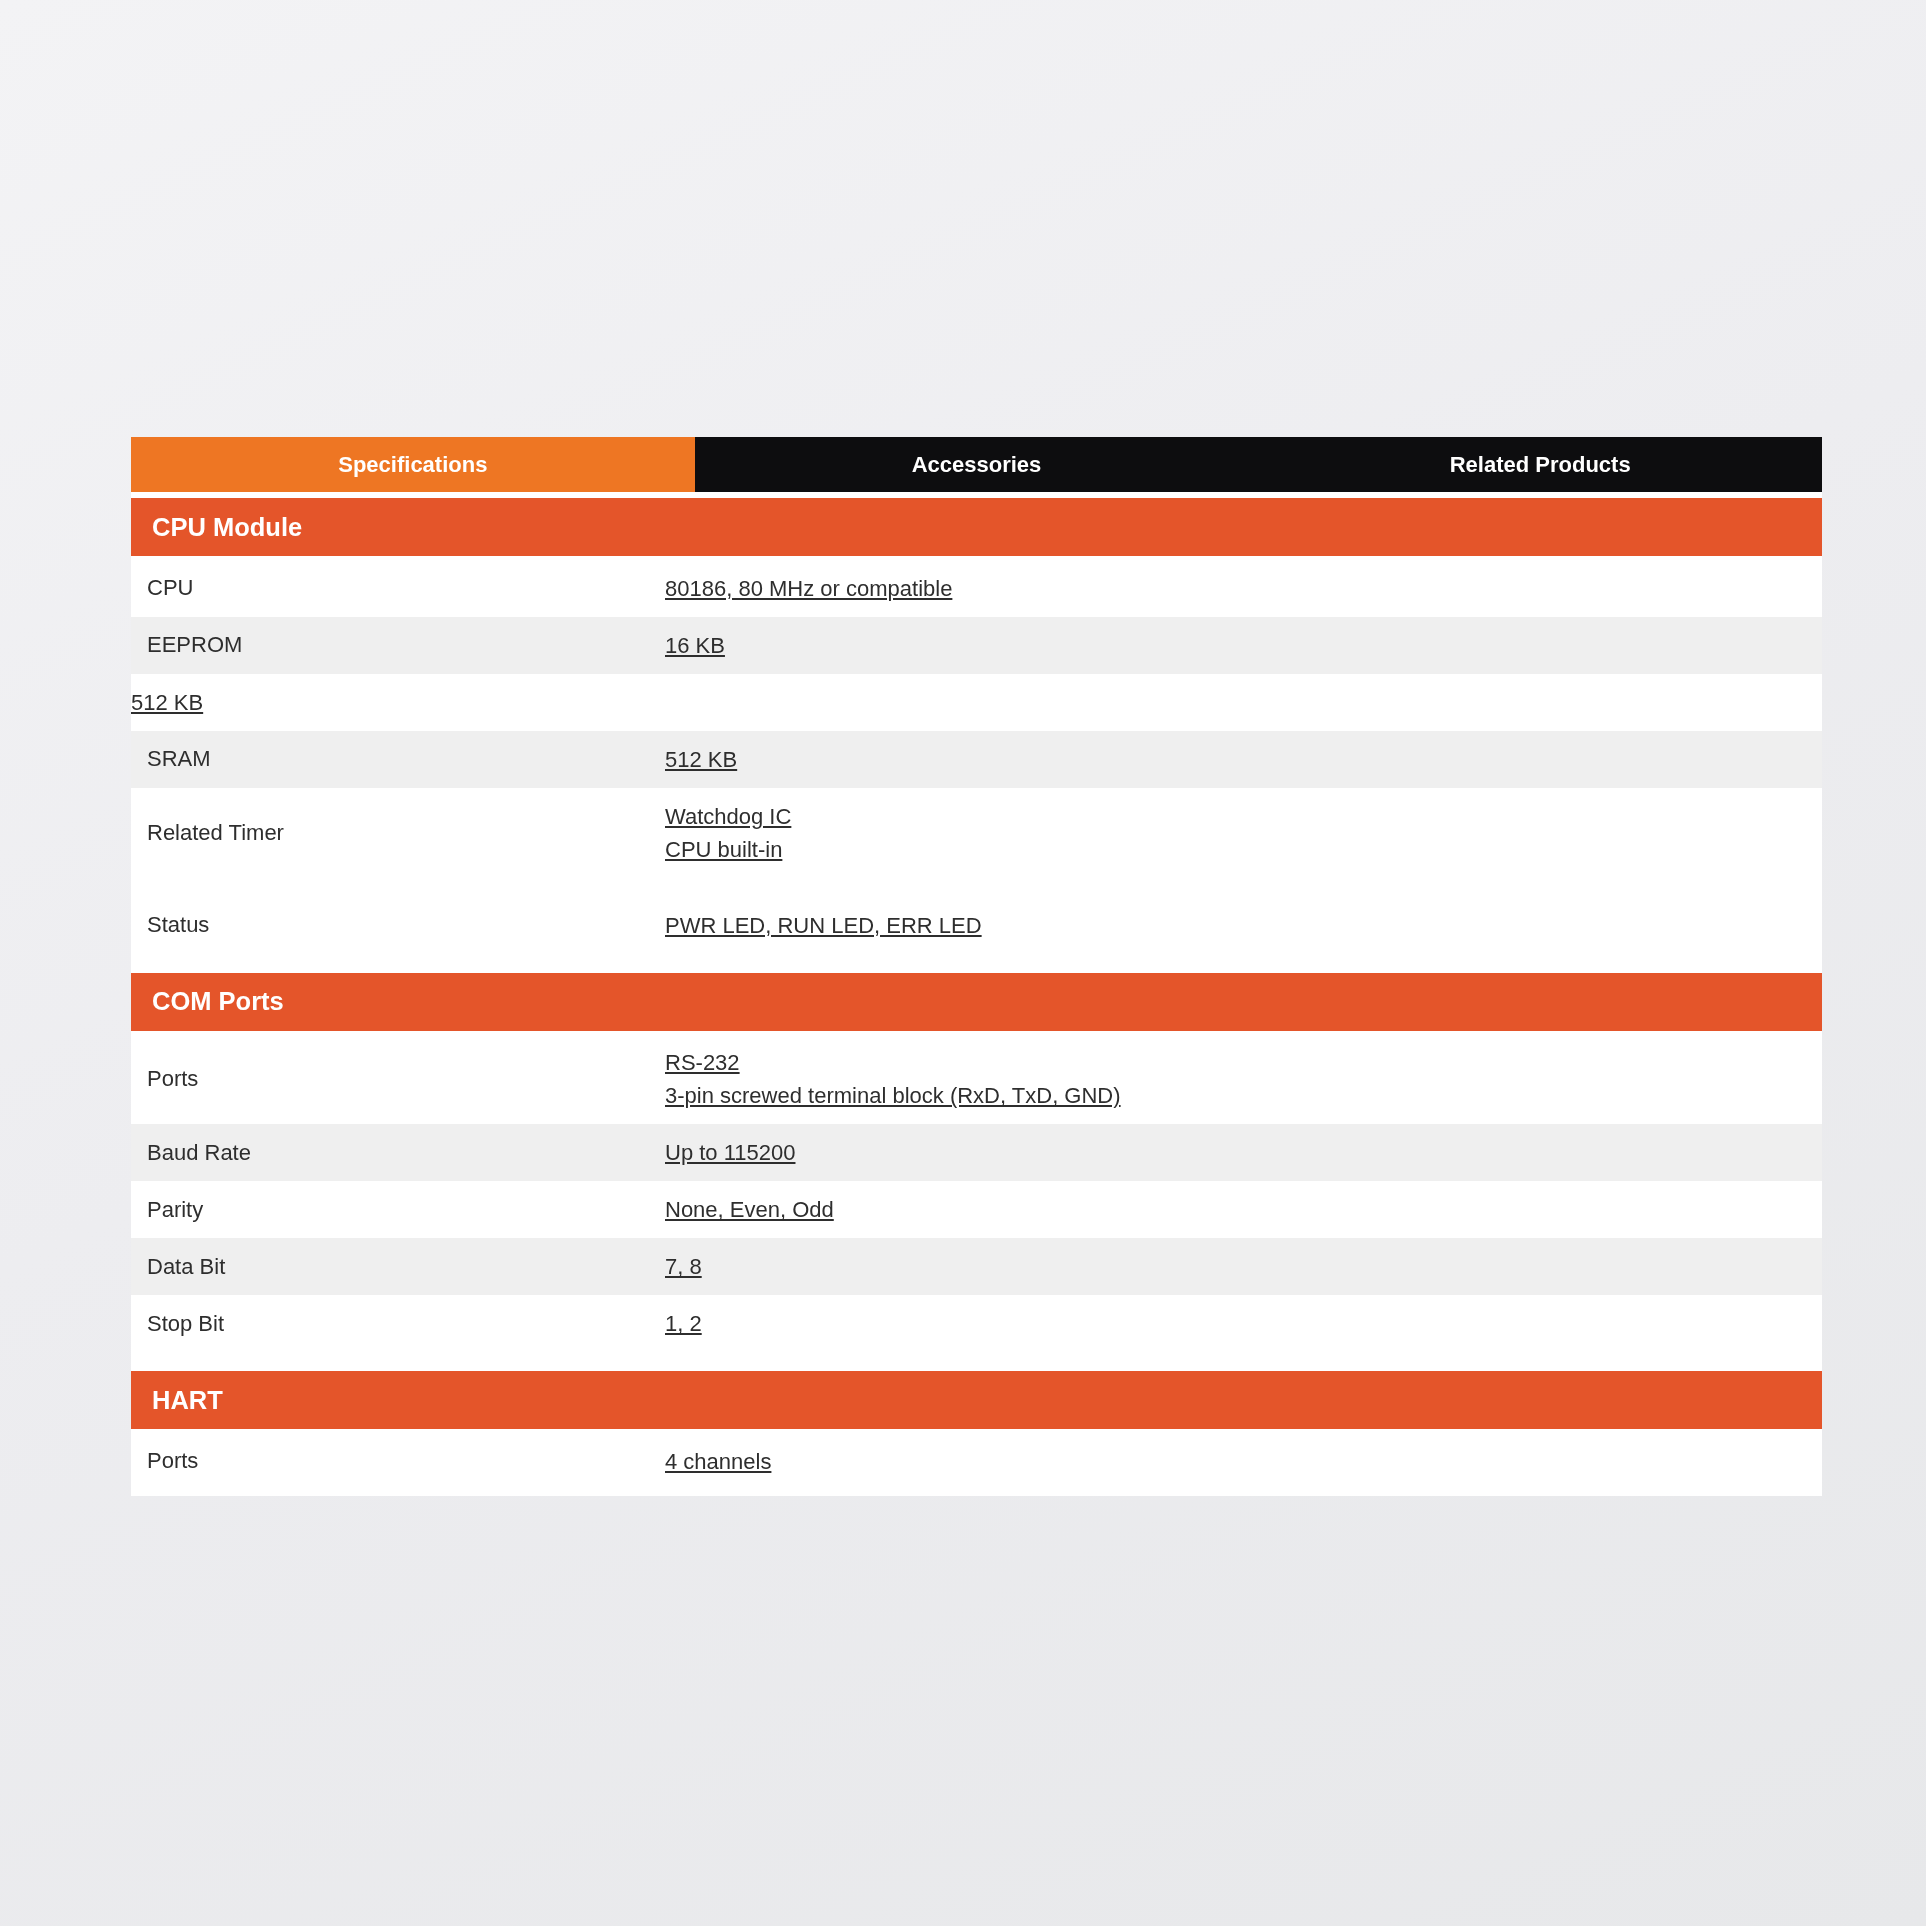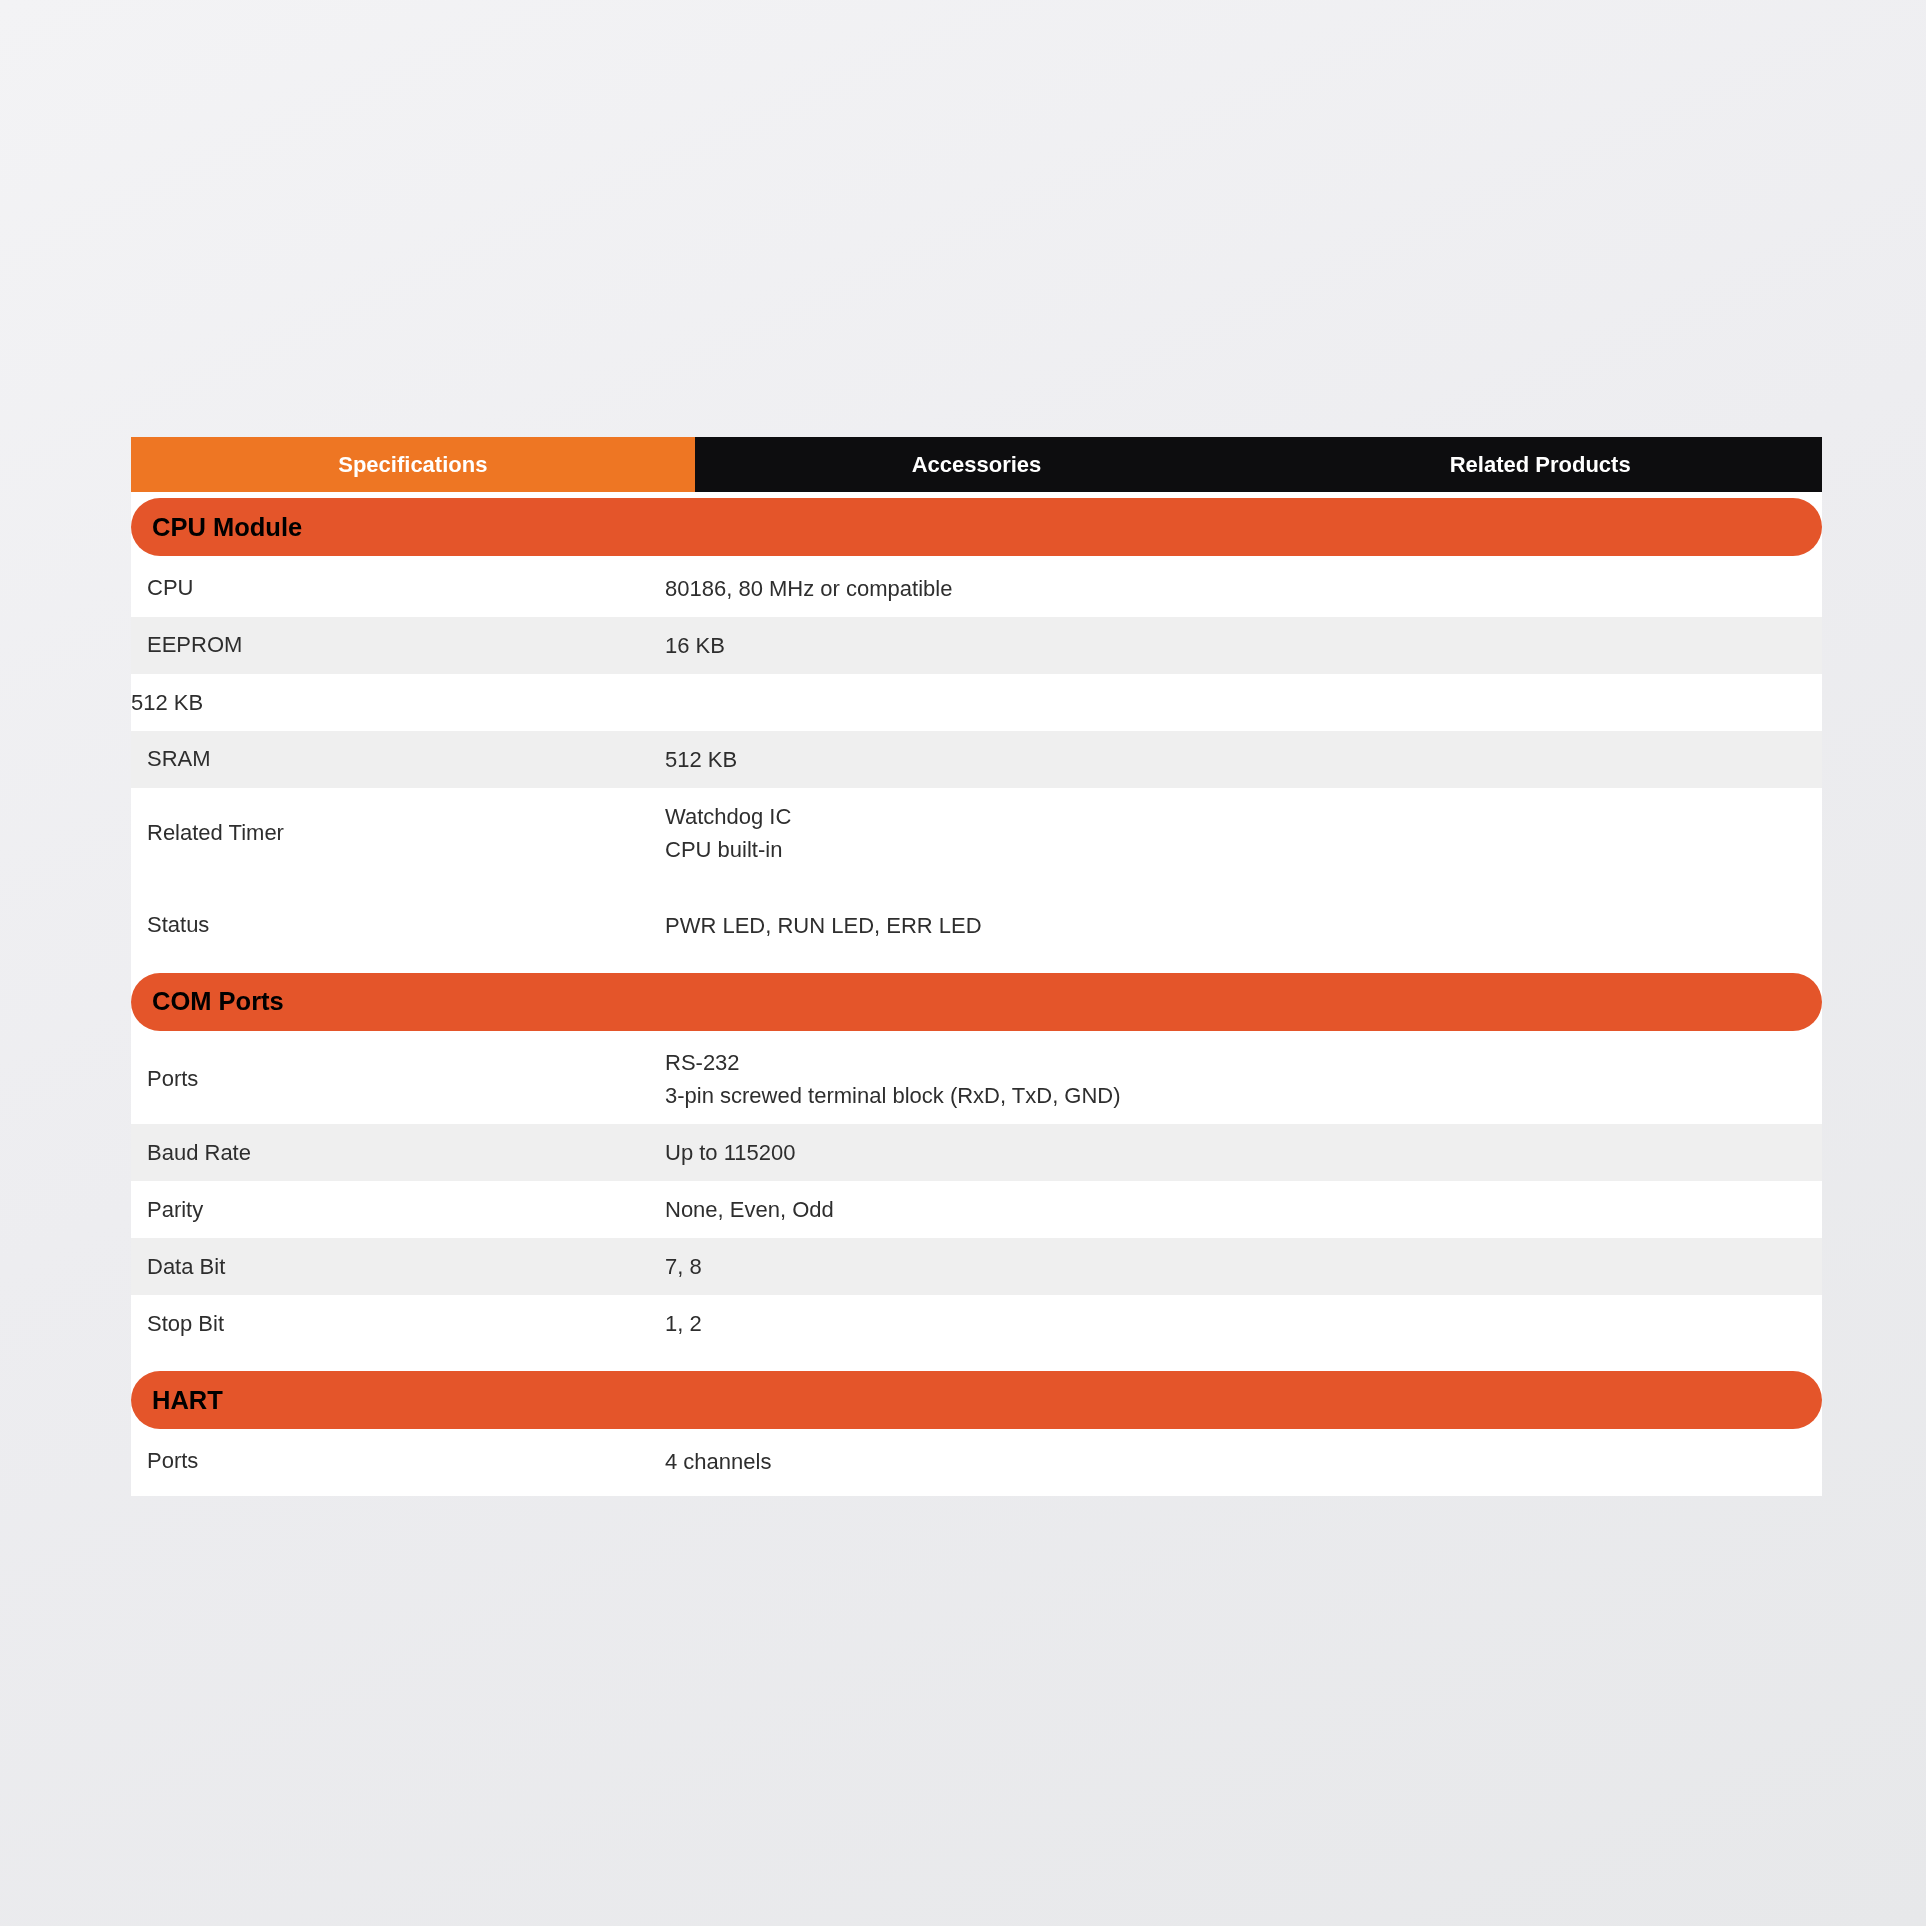--- a/index.html
+++ b/index.html
@@ -38,25 +38,24 @@
     background: var(--tab-active-bg, #ee7623);
   }
   .spec-section { margin-bottom: 19px; background: #ffffff; }
   .spec-section:last-child { margin-bottom: 0; padding-bottom: 5.7px; }
   .section-header {
     height: 58px;
     display: flex;
     align-items: center;
     padding: 0 21px;
     background: var(--section-header-bg, #e4552a);
-    color: #000000;
+    color: #ffffff;
     font-size: 25.5px;
     font-weight: bold;
     margin-bottom: 3.5px;
-    border-radius: 29px;
   }
   .spec-row {
     display: flex;
     min-height: 54px;
     background: #ffffff;
     align-items: stretch;
   }
   .spec-row.alt { background: var(--row-alt-bg, #efefef); }
   .cell {
     display: flex;
@@ -70,20 +69,21 @@
     width: 534px;
     flex-shrink: 0;
     padding-left: 16px;
     padding-right: 14px;
   }
   .cell.value {
     flex: 1;
     padding-right: 28px;
     white-space: pre-line;
     line-height: 1.5;
+    text-decoration: underline;
   }
 </style>
 </head>
 <body>
 
 <div class="panel">
   <nav class="tab-bar" id="tab-bar">
       <div class="tab active">Specifications</div>
       <div class="tab">Accessories</div>
       <div class="tab">Related Products</div>

